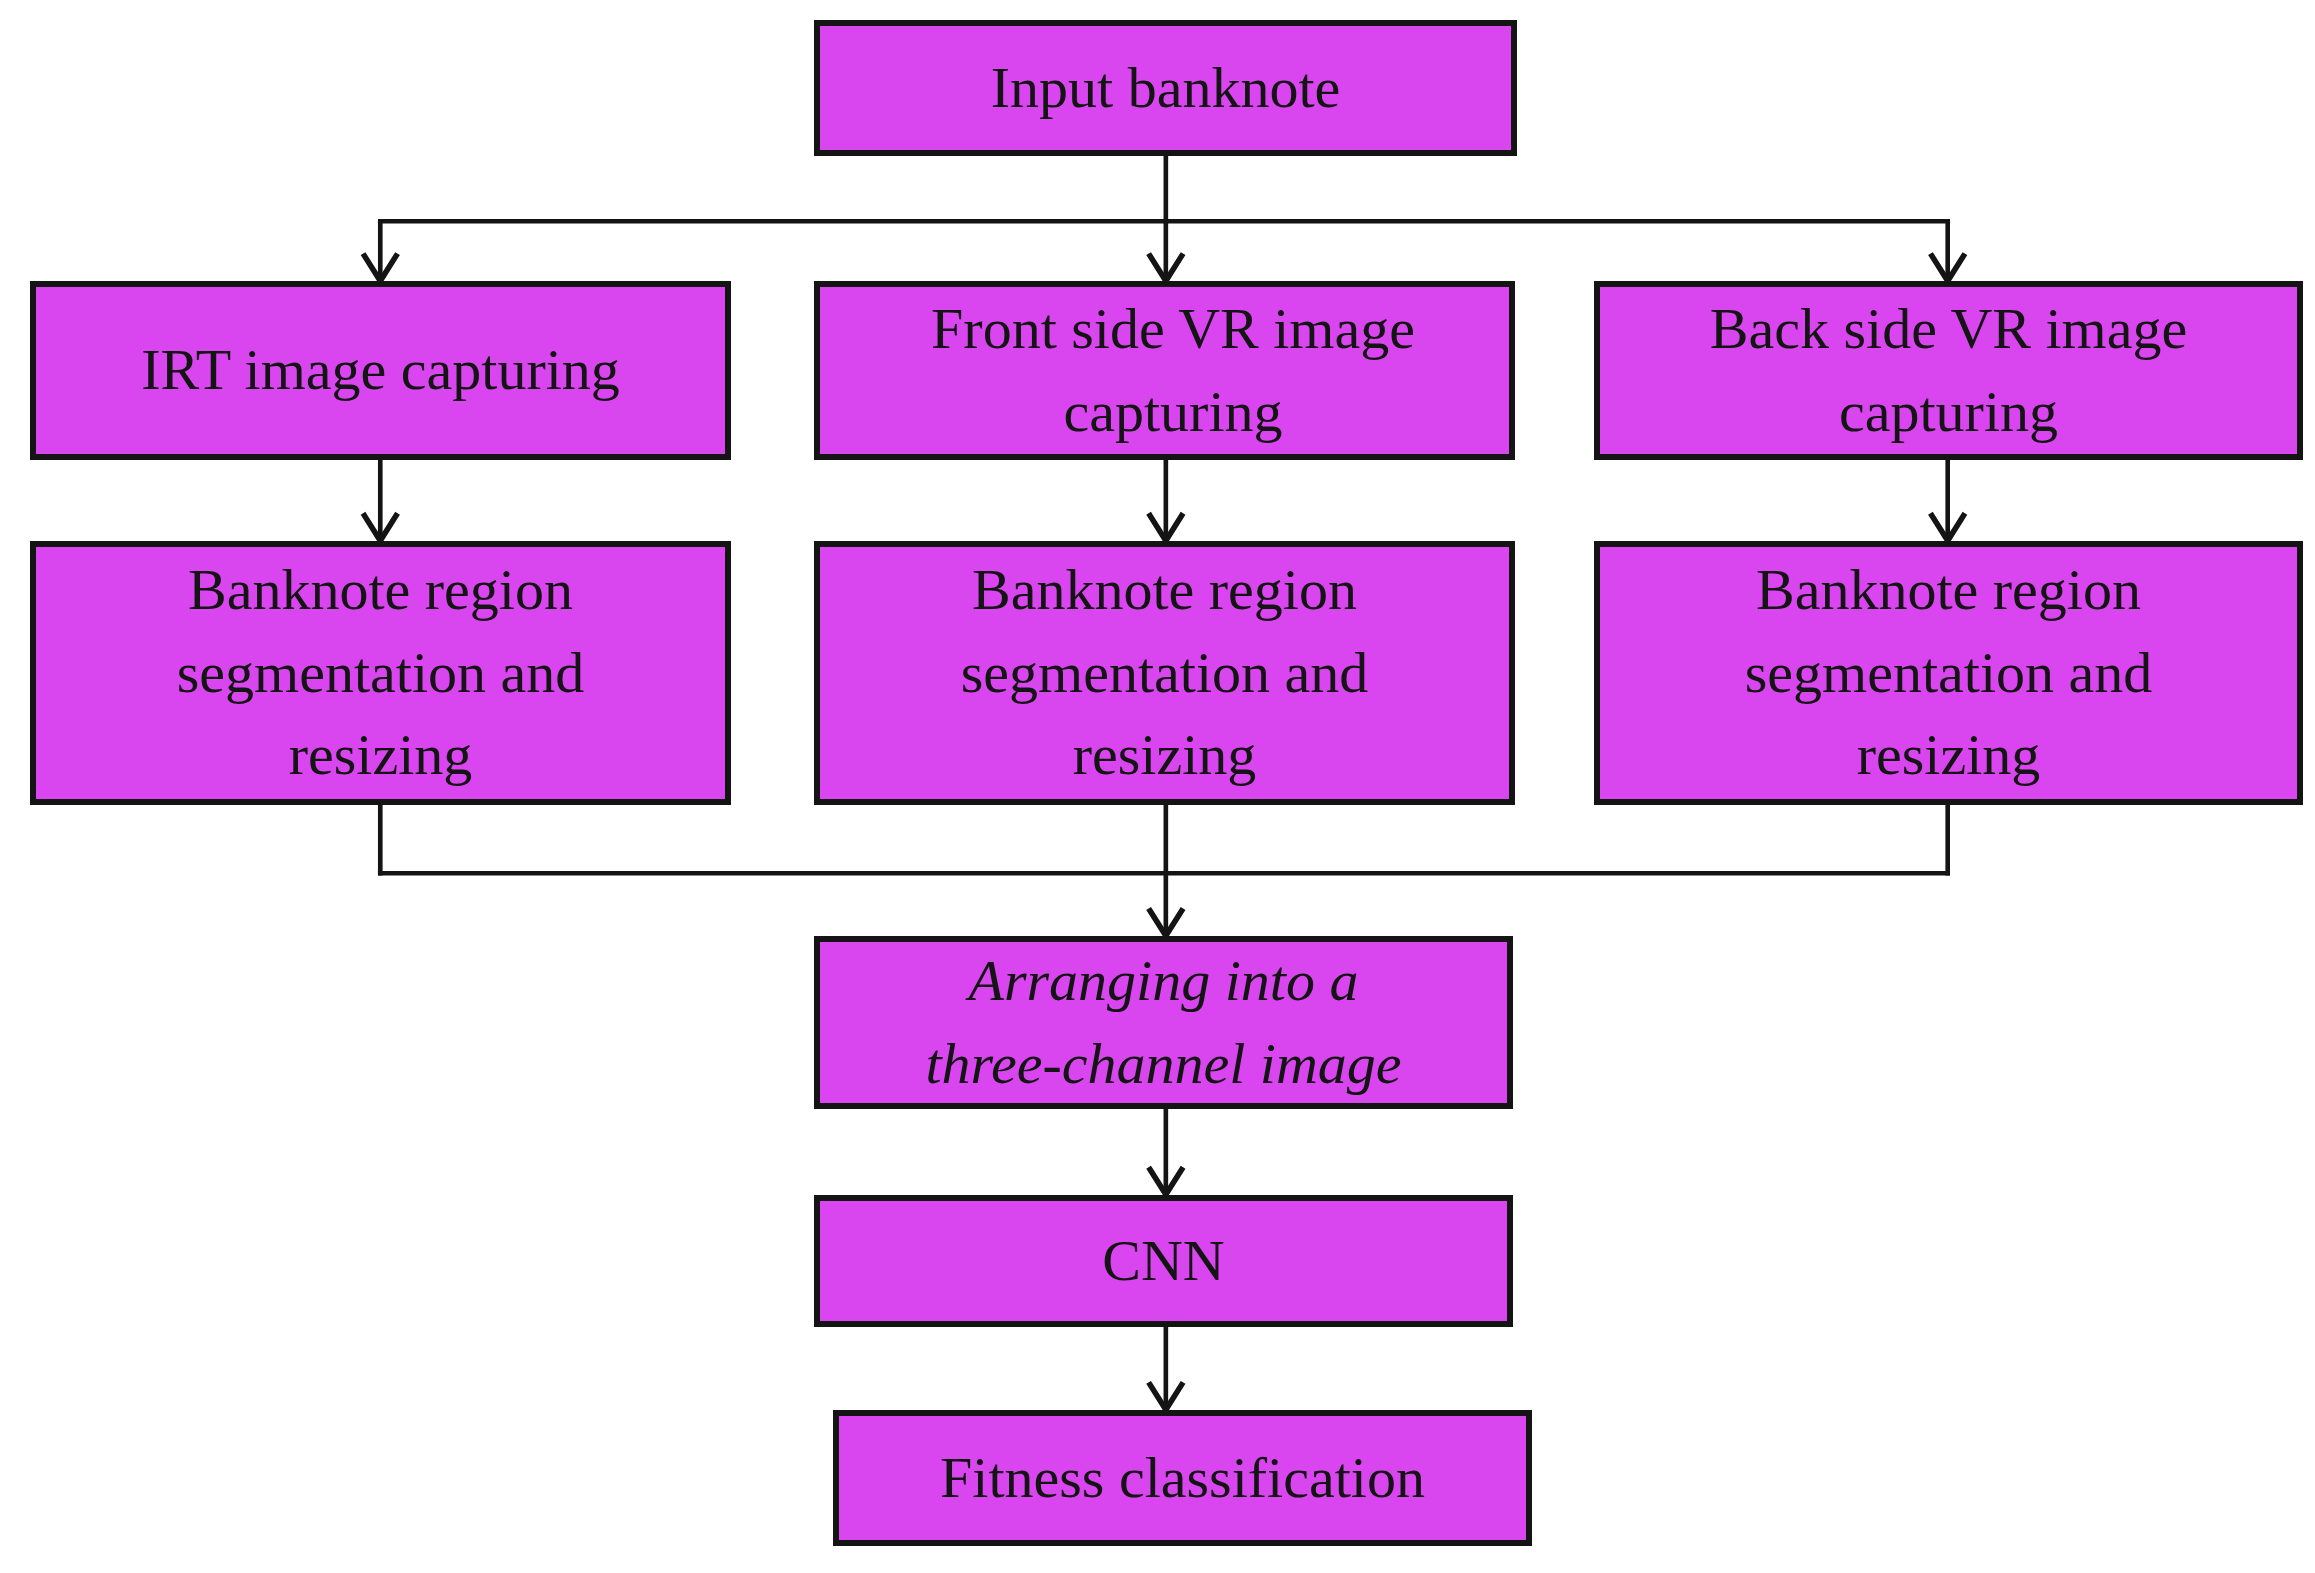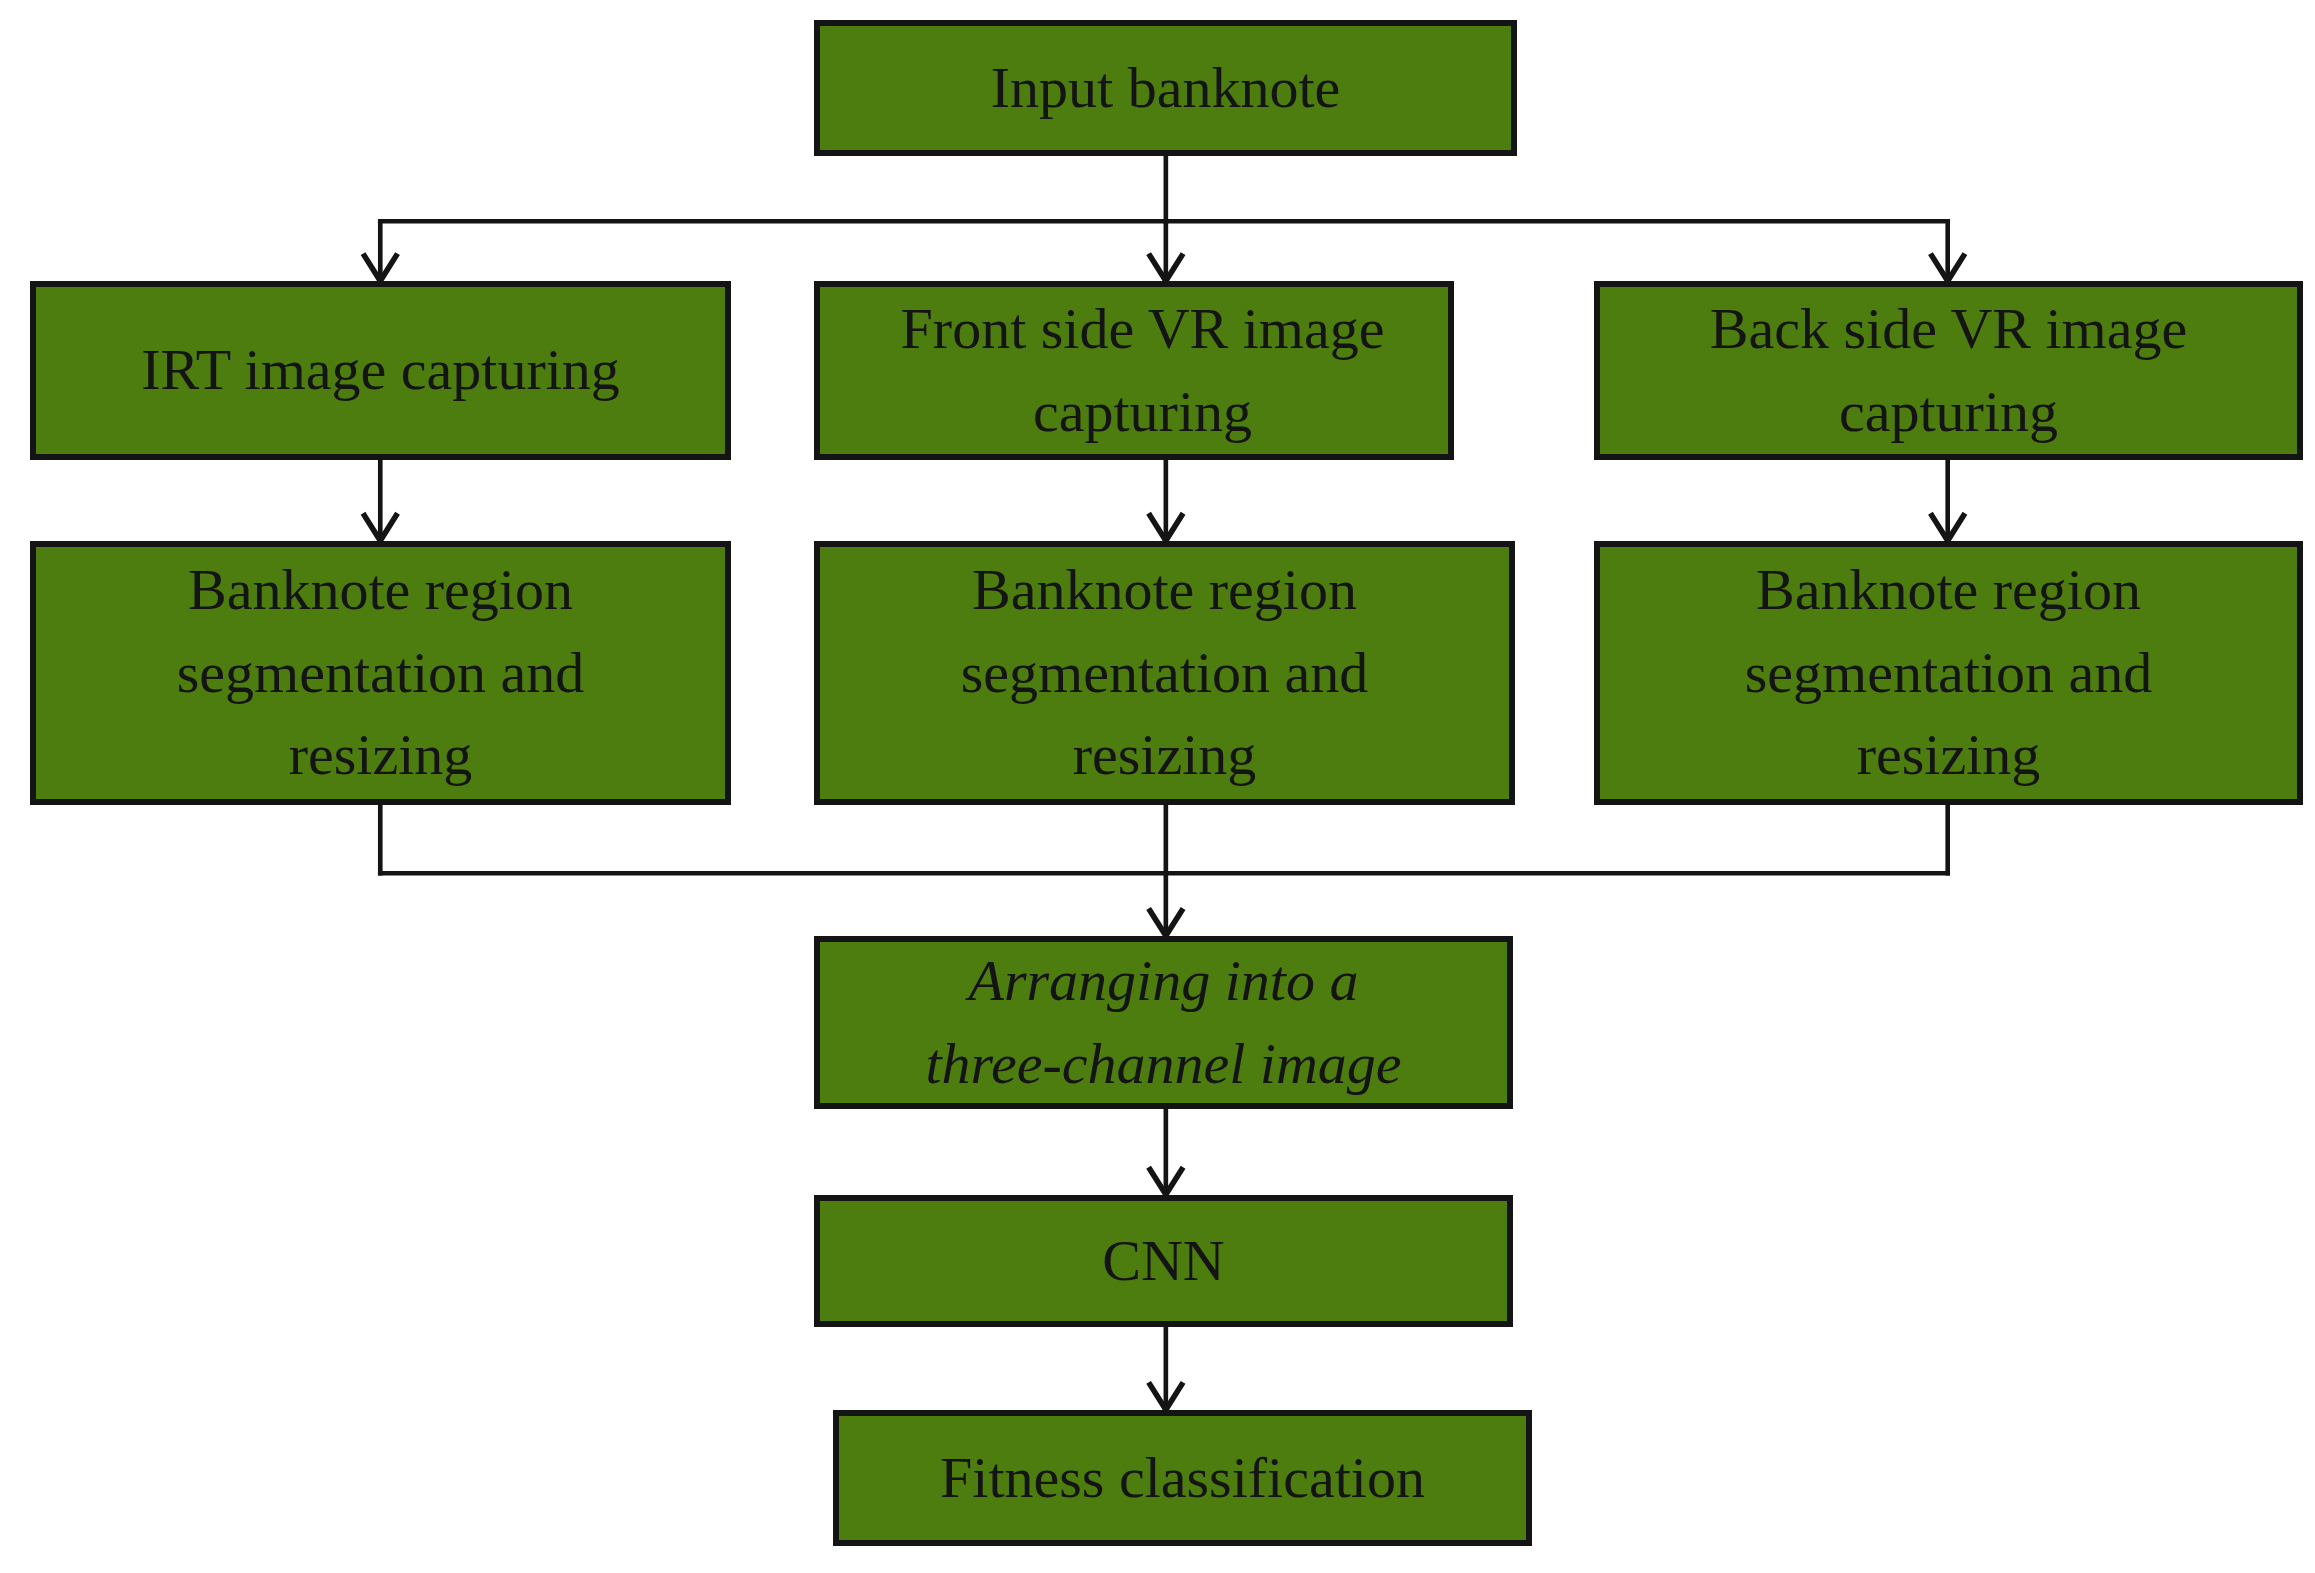--- a/index.html
+++ b/index.html
@@ -26,34 +26,34 @@
   svg.connectors path {
     stroke: #141414;
     fill: none;
   }
   .shaft { stroke-width: 5px; }
   .head  { stroke-width: 6px; stroke-linecap: square; }
   .node {
     position: absolute;
     box-sizing: border-box;
     border: 6.5px solid #141414;
-    background: #4d7c0f;
+    background: #d946ef;
     display: flex;
     flex-direction: column;
     align-items: center;
     justify-content: center;
     text-align: center;
     font-size: 58px;
     line-height: 1.43;
     padding: 0 11px;
   }
   
   .n-input    { left: 814px;  top: 20.4px;   width: 703px; height: 136px; }
   .n-irt      { left: 30px;   top: 281px;  width: 701px; height: 179px; }
-  .n-front    { left: 814px;  top: 281px;  width: 640px; height: 179px; padding-left: 28px; }
+  .n-front    { left: 814px;  top: 281px;  width: 701px; height: 179px; padding-left: 28px; }
   .n-back     { left: 1594px; top: 281px;  width: 709px; height: 179px; }
   .n-seg-l    { left: 30px;   top: 541px;  width: 701px; height: 264px; }
   .n-seg-m    { left: 814px;  top: 541px;  width: 701px; height: 264px; }
   .n-seg-r    { left: 1594px; top: 541px;  width: 709px; height: 264px; }
   .n-arrange  { left: 814px;  top: 936px; width: 699px; height: 173px; font-style: italic; }
   .n-cnn      { left: 814px;  top: 1195px; width: 699px; height: 132px; }
   .n-fitness  { left: 814px;  top: 1410px; width: 699px; height: 136px; margin-left: 19px; }
 </style>
 </head>
 <body>

